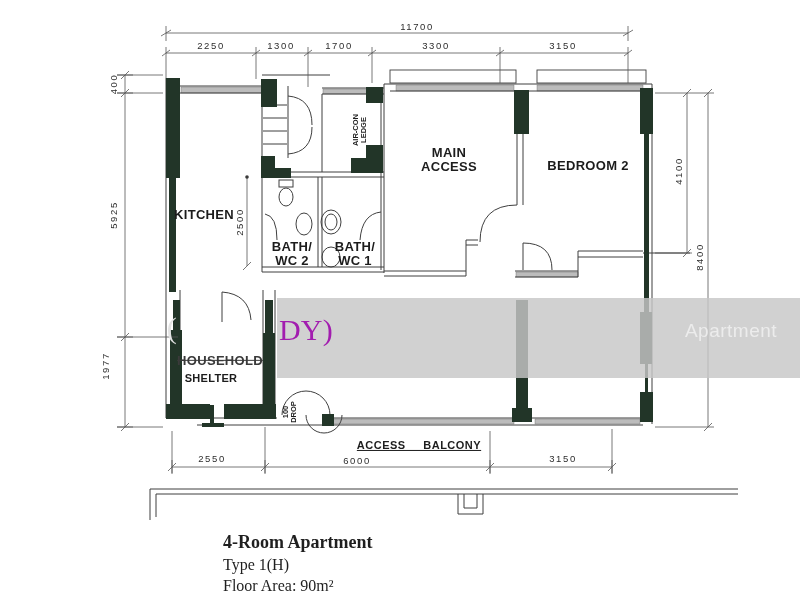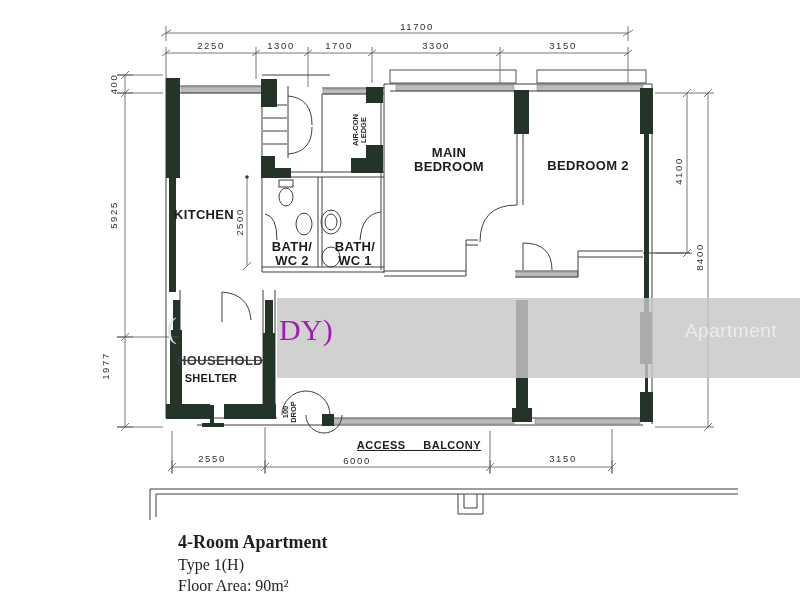--- a/index.html
+++ b/index.html
@@ -21,21 +21,21 @@
   .dim{font-size:9.5px;font-weight:400;color:#2d2d2d;letter-spacing:1.6px;}
   .rot{transform:translate(-50%,-50%) rotate(-90deg);}
   .big{font-size:11px;}
   .strike{text-decoration:line-through;color:#3a3a3a;}
   .balcony{font-size:11px;word-spacing:14px;letter-spacing:.5px;text-decoration:underline;}
   .tiny{font-size:7.5px;letter-spacing:0;}
   .wm-brand{font-size:19px;font-weight:400;color:#ececec;letter-spacing:.5px;}
   .wm-frag{font-family:"Liberation Serif",serif;font-size:30px;font-weight:400;color:#a21caf;}
   .wm-frag-open{color:#e3e3e3;}
   .title-line{position:absolute;z-index:3;font-family:"Liberation Serif",serif;
-              color:#1f1f1f;white-space:nowrap;}
+              color:#1f1f1f;white-space:nowrap;margin-left:45px;}
   .t1{font-size:18px;font-weight:700;}
   .t2{font-size:16px;}
 </style>
 </head>
 <body>
 
 <div id="stage" style="--wall: #223528; --line: #3f3f3f; --band: #c7c7c7;">
 
   <svg id="plan-svg" width="800" height="600" viewBox="0 0 800 600">
 
@@ -261,21 +261,21 @@
   <div class="lbl" style="left:292px;top:254px;">
     <div>BATH/</div>
     <div>WC 2</div>
   </div>
   <div class="lbl" style="left:355px;top:254px;">
     <div>BATH/</div>
     <div>WC 1</div>
   </div>
   <div class="lbl" style="left:449px;top:160px;">
     <div>MAIN</div>
-    <div>BEDROOM</div>
+    <div>ACCESS</div>
   </div>
   <div class="lbl" style="left:588px;top:166px;">BEDROOM 2</div>
   <div class="lbl rot tiny" style="left:360px;top:130px;">
     <div>AIR-CON</div>
     <div>LEDGE</div>
   </div>
   <div class="lbl strike" style="left:220px;top:361px;">HOUSEHOLD</div>
   <div class="lbl big" style="left:211px;top:378px;">SHELTER</div>
   <div class="lbl rot tiny" style="left:290px;top:412px;">
     <div>100</div>

